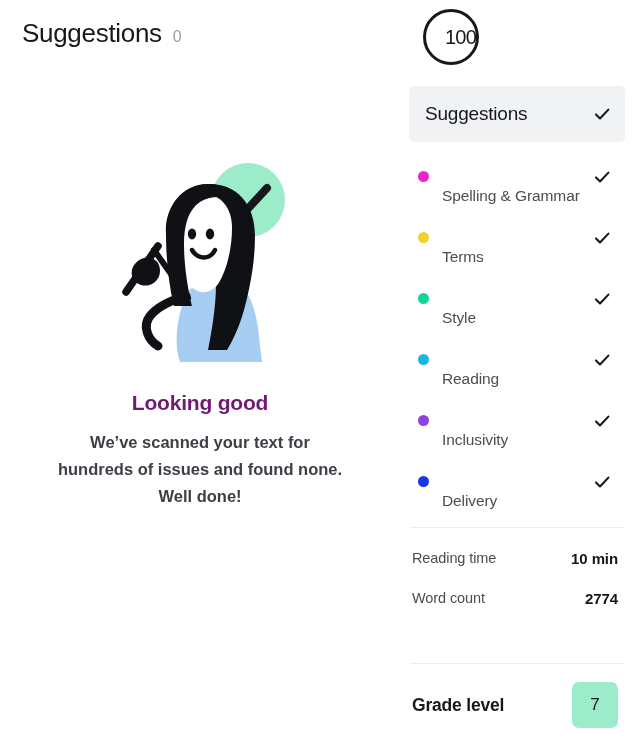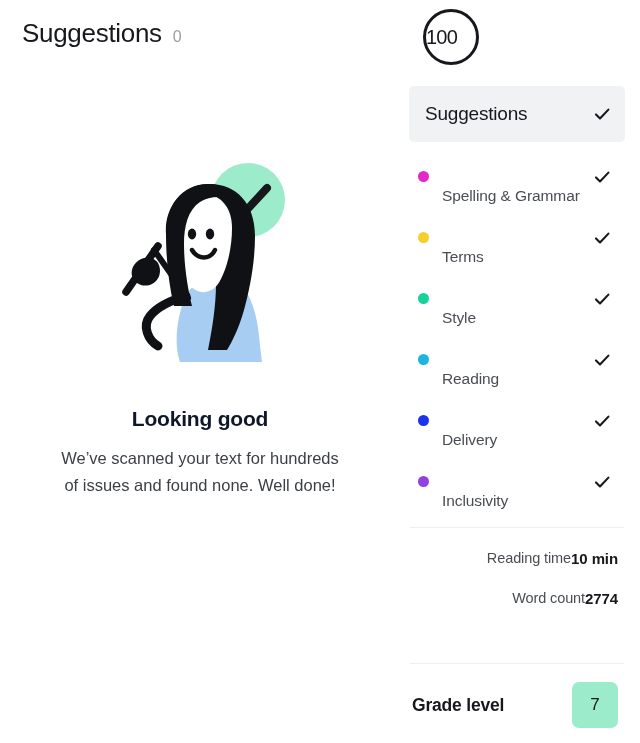--- a/index.html
+++ b/index.html
@@ -59,35 +59,35 @@
     align-items: center;
   }
 
   .illustration {
     width: 200px;
     height: 215px;
     position: relative;
   }
 
   .empty-title {
-    margin-top: 42px;
+    margin-top: 26px;
     font-size: 21px;
     font-weight: 700;
     letter-spacing: -0.2px;
-    color: #0f172a;
+    color: #701a75;
   }
 
   .empty-body {
     margin-top: 14px;
     width: 290px;
     text-align: center;
     font-size: 16.5px;
     line-height: 27px;
     color: #3c3f45;
-    font-weight: 400;
+    font-weight: 700;
   }
 
   
   .right-panel {
     position: absolute;
     left: 400px; top: 0;
     width: 240px;
     height: 743px;
     background: #ffffff;
   }
@@ -95,21 +95,21 @@
   .score-wrap {
     position: absolute;
     left: 23px; top: 9px;
   }
   .score-circle {
     width: 56px; height: 56px;
     border: 3.5px solid #16181c;
     border-radius: 50%;
     display: flex;
     align-items: center;
-    justify-content: flex-start;
+    justify-content: flex-end;
   }
   .score-circle .score-value {
     font-size: 20px;
     font-weight: 500;
     letter-spacing: -0.8px;
     color: #16181c;
     line-height: 1;
   }
 
   .cat-header {
@@ -178,21 +178,20 @@
     height: 1px;
     background: #eceef0;
   }
   .divider.d1 { top: 527px; }
   .divider.d2 { top: 663px; }
 
   .stats {
     position: absolute;
     left: 9px; top: 538px;
     width: 216px;
-    text-align: right;
   }
   .stat-row {
     display: flex;
     align-items: center;
     height: 40px;
     padding: 0 7px 0 3px;
   }
   .stat-label {
     flex: 1;
     font-size: 14.5px;
@@ -332,30 +331,30 @@
 
       <div class="cat-row">
         <span class="cat-dot" style="background: rgb(25, 182, 224);"></span>
         <span class="cat-label">Reading</span>
         <svg class="check" viewBox="0 0 18 18">
           <path d="M3 9.4 L7 13.4 L15.4 4.6"></path>
         </svg>
       </div>
 
       <div class="cat-row">
+        <span class="cat-dot" style="background: rgb(145, 65, 221);"></span>
+        <span class="cat-label">Inclusivity</span>
+        <svg class="check" viewBox="0 0 18 18">
+          <path d="M3 9.4 L7 13.4 L15.4 4.6"></path>
+        </svg>
+      </div>
+
+      <div class="cat-row">
         <span class="cat-dot" style="background: rgb(26, 52, 236);"></span>
         <span class="cat-label">Delivery</span>
-        <svg class="check" viewBox="0 0 18 18">
-          <path d="M3 9.4 L7 13.4 L15.4 4.6"></path>
-        </svg>
-      </div>
-
-      <div class="cat-row">
-        <span class="cat-dot" style="background: rgb(145, 65, 221);"></span>
-        <span class="cat-label">Inclusivity</span>
         <svg class="check" viewBox="0 0 18 18">
           <path d="M3 9.4 L7 13.4 L15.4 4.6"></path>
         </svg>
       </div>
     </div>
 
     <div class="divider d1"></div>
 
     <div class="stats">
       <div class="stat-row">

